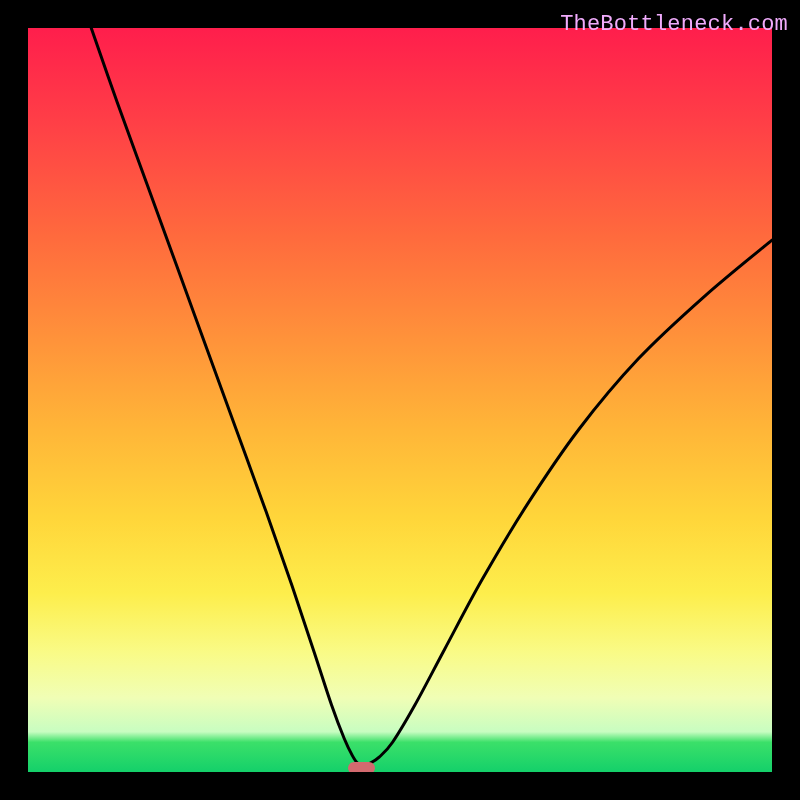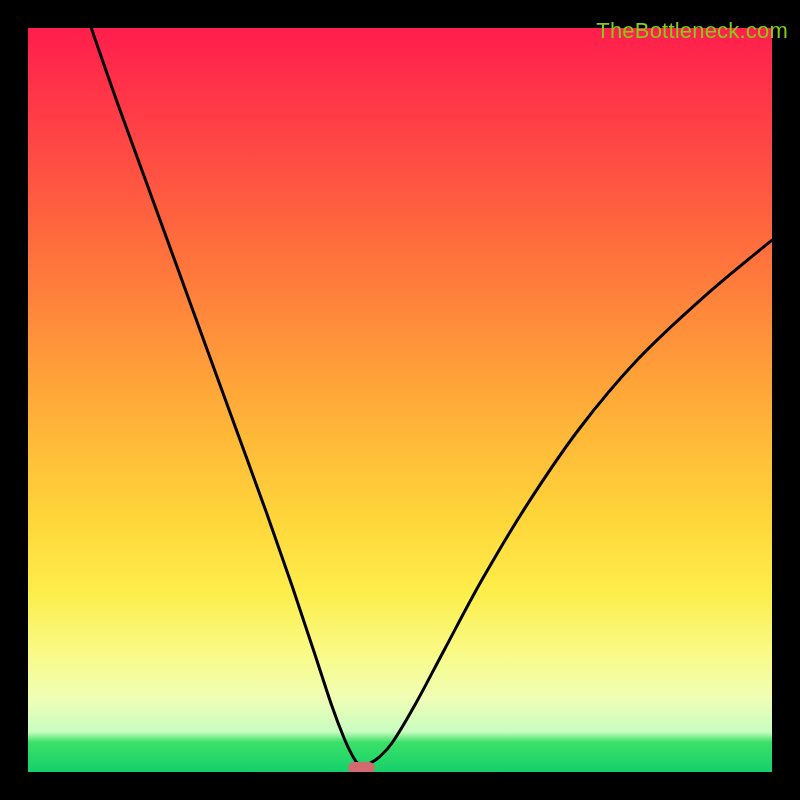--- a/index.html
+++ b/index.html
@@ -11,28 +11,29 @@
     font-family: Arial, Helvetica, sans-serif;
   }
   .frame {
     position: relative;
     width: 800px;
     height: 800px;
     background: #000;
   }
   .watermark {
     position: absolute;
-    top: 18px;
+    top: 12px;
     right: 12px;
-    color: #84cc16;
+    color: #f0abfc;
     font-size: 22px;
     font-weight: 500;
     letter-spacing: 0.2px;
     z-index: 20;
     user-select: none;
+    font-family: Liberation Mono, monospace;
   }
   .plot-area {
     position: absolute;
     left: 28px;
     top: 28px;
     width: 744px;
     height: 744px;
     overflow: hidden;
     background: linear-gradient(
       to bottom,

